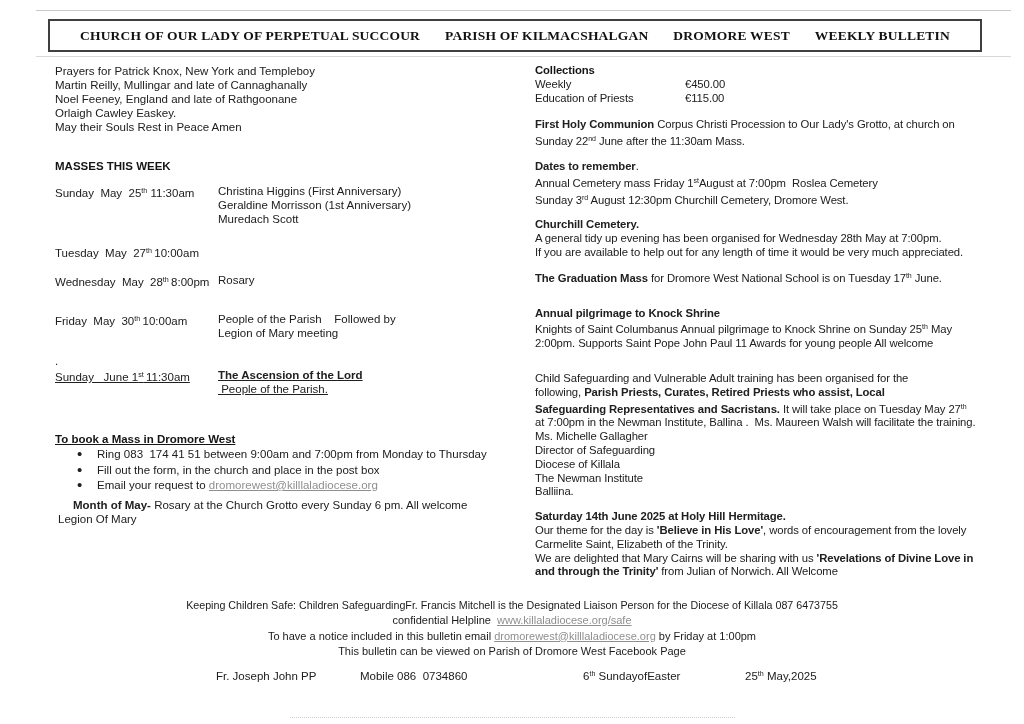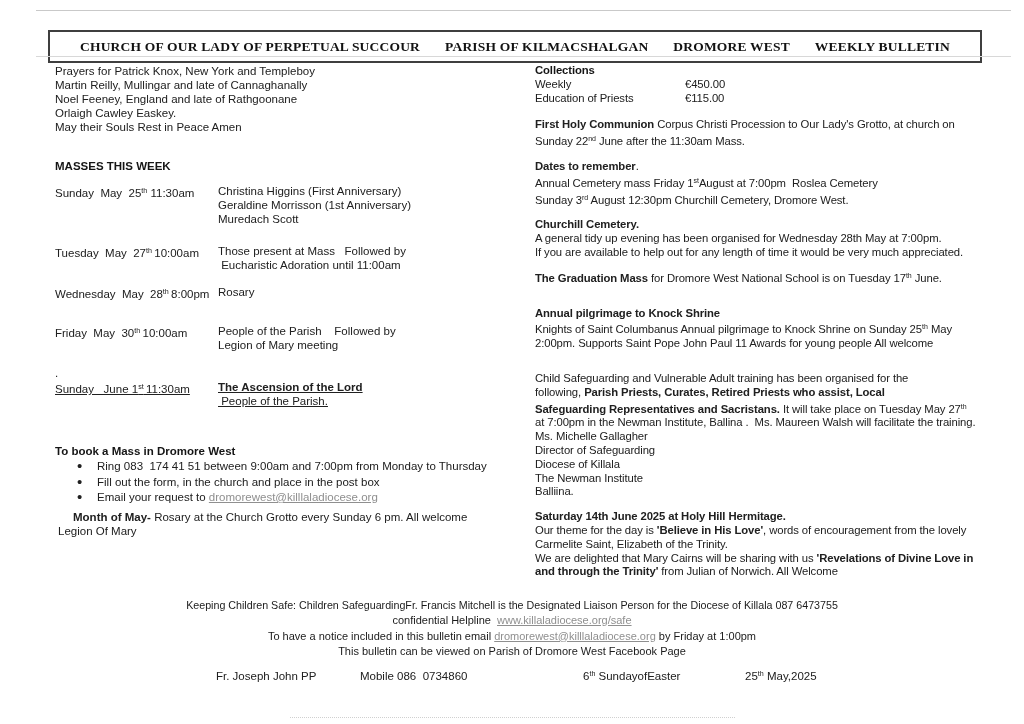--- a/index.html
+++ b/index.html
@@ -7,21 +7,21 @@
   .page {
     position:relative; width:1024px; height:724px; background:#ffffff;
     font-family:"Liberation Sans", sans-serif; color:#202020; overflow:hidden;
   }
   .rule { position:absolute; height:1px; background:#c9c9c9; }
   .rule.top-rule { left:36px; top:10px; width:975px; }
   .rule.under-header { left:36px; top:56px; width:975px; background:#d8d8d8; }
   .bottom-dotted { position:absolute; left:290px; top:717px; width:445px; border-top:1px dotted #d0d0d0; }
 
   .header-box {
-    position:absolute; left:48px; top:30px; width:934px; height:33px;
+    position:absolute; left:48px; top:19px; width:934px; height:33px;
     border:2px solid #3f3f3f; background:#fff;
     display:flex; align-items:center; justify-content:space-between;
     padding:0 30px; font-family:"Liberation Serif", serif; font-weight:700;
     font-size:13.5px; letter-spacing:0.2px; color:#121212; white-space:nowrap;
   }
 
   .left-col { position:absolute; left:55px; top:64px; width:470px; font-size:11.5px; line-height:14px; }
   .right-col { position:absolute; left:535px; top:64px; width:482px; font-size:11.3px; line-height:13.8px; letter-spacing:-0.1px; }
 
   .bold { font-weight:700; color:#151515; }
@@ -32,21 +32,21 @@
   .mass-row { display:flex; }
   .mass-row .when { width:163px; flex:none; }
   .mass-row .details { flex:1; }
   .mr1 { margin-top:11px; }
   .mr2 { margin-top:18px; }
   .mr3 { margin-top:13px; }
   .mr4 { margin-top:23px; }
   .stray-dot { margin-top:14px; height:14px; }
   .mr5 { margin-top:0;text-decoration:underline; }
 
-  .booking-heading { margin-top:36px; font-weight:700; color:#151515; }
+  .booking-heading { margin-top:36px; font-weight:700; color:#151515;text-decoration:underline; }
   .booking-list { margin-top:1px; }
   .booking-list li { list-style:none; position:relative; margin-left:42px; line-height:15.5px; }
   .booking-list li::before { content:"•"; position:absolute; left:-20px; top:-1px; font-size:15px; color:#202020; }
   .month-may { margin-top:4px;padding-left:18px; }
   .legion { padding-left:3px; }
 
   .col-row { display:flex; }
   .col-label { width:150px; flex:none; }
   .block { margin-top:11px; }
   .block.g13 { margin-top:13px; }
@@ -90,21 +90,20 @@
     </div>
 
     <div class="masses-heading">MASSES THIS WEEK</div>
 
     <div class="mass-row mr1">
       <div class="when">Sunday&nbsp; May&nbsp; 25<sup>th</sup> 11:30am</div>
       <div class="details">Christina Higgins (First Anniversary)<br>Geraldine Morrisson (1st Anniversary)<br>Muredach Scott</div>
     </div>
     <div class="mass-row mr2">
       <div class="when">Tuesday&nbsp; May&nbsp; 27<sup>th</sup> 10:00am</div>
-      <div class="details">Those present at Mass&nbsp;&nbsp; Followed by<br>&nbsp;Eucharistic Adoration until 11:00am</div>
     </div>
     <div class="mass-row mr3">
       <div class="when">Wednesday&nbsp; May&nbsp; 28<sup>th</sup> 8:00pm</div>
       <div class="details">Rosary</div>
     </div>
     <div class="mass-row mr4">
       <div class="when">Friday&nbsp; May&nbsp; 30<sup>th</sup> 10:00am</div>
       <div class="details">People of the Parish&nbsp;&nbsp;&nbsp; Followed by<br>Legion of Mary meeting</div>
     </div>
     <div class="stray-dot">.</div>

